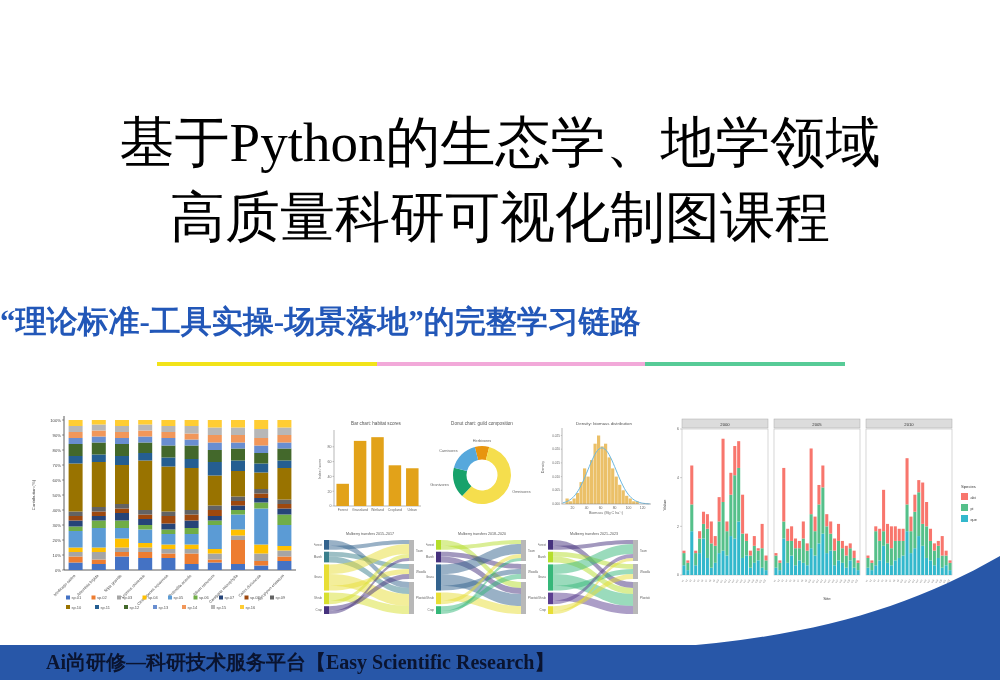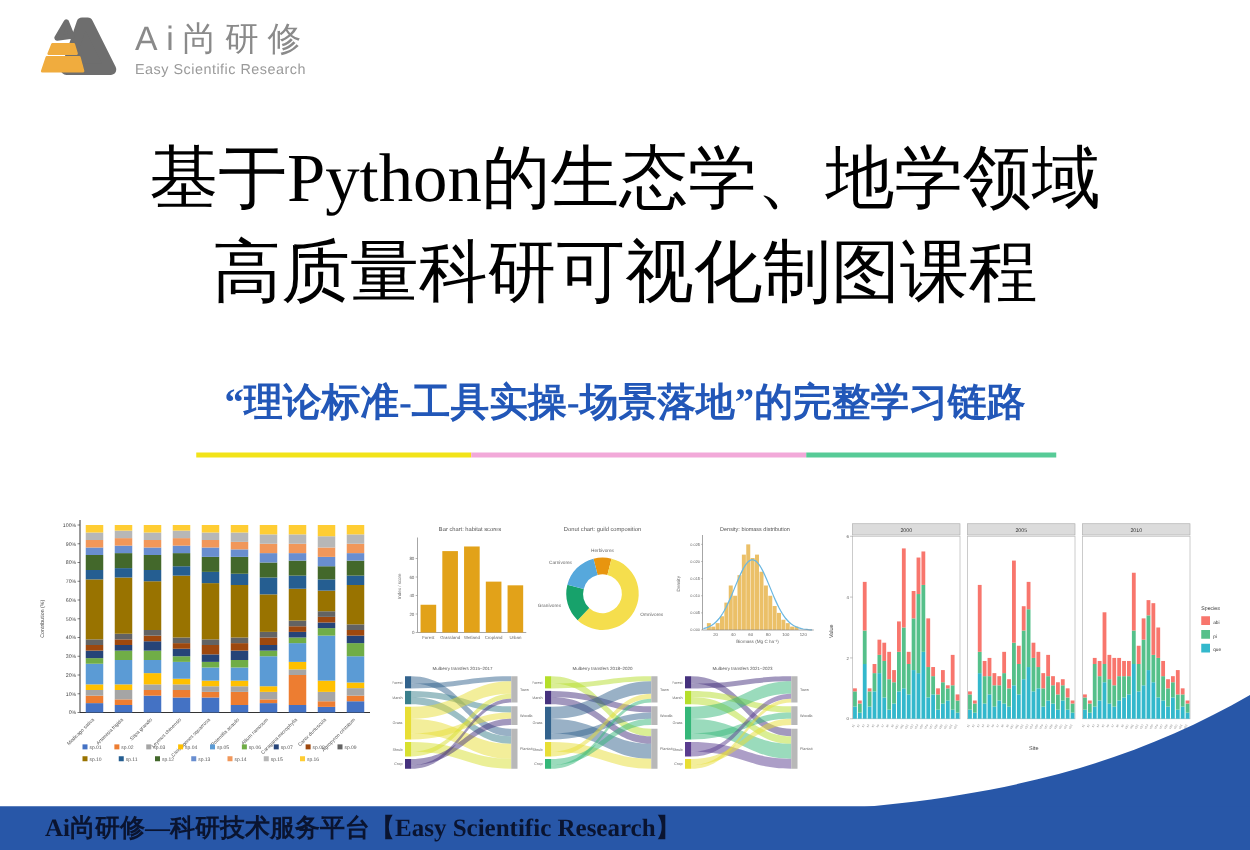--- a/index.html
+++ b/index.html
@@ -7,53 +7,41 @@
         font-family:"Liberation Sans",sans-serif;}
   
   .logo{position:absolute;left:22px;top:8px;display:flex;align-items:center;gap:12px;}
   .logo-text{display:flex;flex-direction:column;}
   .logo-title{font-size:27px;color:#8a8a8a;letter-spacing:7px;font-weight:500;}
   .logo-sub{font-size:11.5px;color:#9a9a9a;letter-spacing:0.4px;margin-top:1px;}
   
   .main-title{position:absolute;top:106px;left:0;right:0;text-align:center;
       font-family:"Liberation Serif",serif;font-weight:normal;font-size:55px;
       line-height:1.36;color:#000;margin:0;}
-  .subtitle{position:absolute;top:301px;left:0;right:0;text-align:center;
+  .subtitle{position:absolute;top:301px;left:0;right:0;text-align:left;
       font-family:"Liberation Serif",serif;font-weight:bold;font-size:31px;color:#2257B8;}
   .underline{position:absolute;top:362px;left:157px;width:688px;height:4px;display:flex;}
   .underline span{height:100%;display:block;}
   
   #chart-stacked{position:absolute;left:26px;top:410px;}
   #panel-middle{position:absolute;left:314px;top:416px;width:346px;}
   .mini-row{display:flex;align-items:flex-start;}
   #sankey-row{display:flex;align-items:flex-start;margin-top:2px;}
   #chart-facet{position:absolute;left:658px;top:410px;}
   
   .swoosh{position:absolute;left:0;top:0;width:1000px;height:680px;pointer-events:none;}
   .footer{position:absolute;left:0;bottom:0;width:100%;height:35px;background:#2857A8;
-      display:flex;align-items:center;padding-left:36px;box-sizing:border-box;}
+      display:flex;align-items:center;padding-left:46px;box-sizing:border-box;}
   .footer span{font-family:"Liberation Serif",serif;font-weight:bold;font-size:20px;color:#0A1430;}
 </style>
 </head>
 <body>
 
 <div class="page">
 
-  <header class="logo">
-    <svg width="74" height="58" viewBox="0 0 100 78">
-      <polygon points="42,64 59,14 65,14 90,64" fill="#6e6e6e" stroke="#6e6e6e" stroke-width="12" stroke-linejoin="round"></polygon>
-      <polygon points="32,30 42,13 48,28" fill="#6e6e6e" stroke="#6e6e6e" stroke-width="6" stroke-linejoin="round"></polygon>
-      <polygon points="27,37 50,37 53,47 23,47" fill="#F0AC3E" stroke="#F0AC3E" stroke-width="3" stroke-linejoin="round"></polygon>
-      <polygon points="21,51 56,51 60,66 16,66" fill="#F0AC3E" stroke="#F0AC3E" stroke-width="3" stroke-linejoin="round"></polygon>
-    </svg>
-    <div class="logo-text">
-      <div class="logo-title">Ai尚研修</div>
-      <div class="logo-sub">Easy Scientific Research</div>
-    </div>
-  </header>
 
   <h1 class="main-title">
     <span>基于Python的生态学、地学领域</span><br>
     <span>高质量科研可视化制图课程</span>
   </h1>
 
   <div class="subtitle">“理论标准-工具实操-场景落地”的完整学习链路</div>
 
   <div class="underline">
     <span style="background: rgb(242, 227, 25); width: 32%;"></span>

